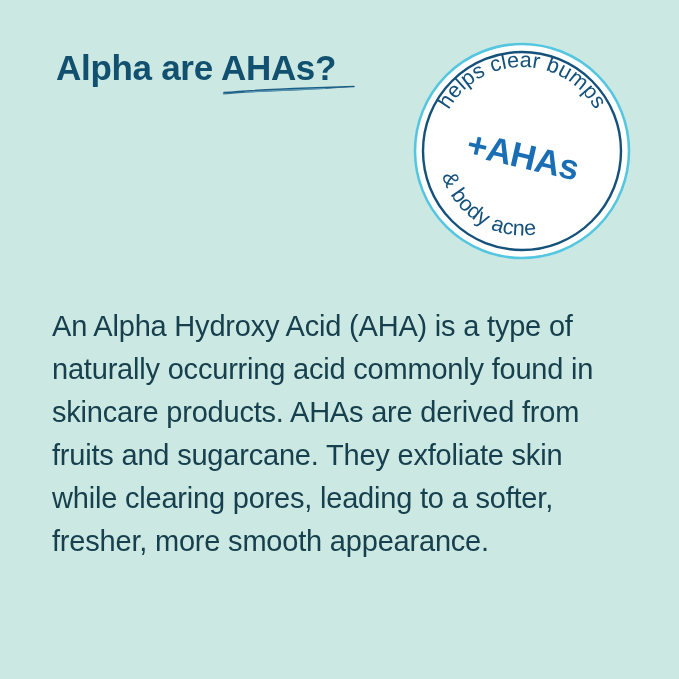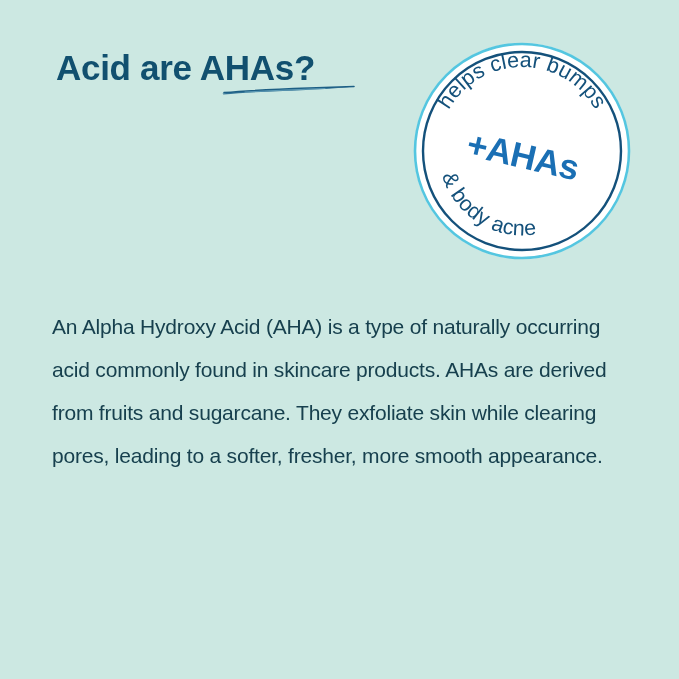--- a/index.html
+++ b/index.html
@@ -78,34 +78,34 @@
     fill: #1a6fb4;
   }
 
   
   #body-paragraph {
     position: absolute;
     left: 52px;
     top: 305px;
     width: 560px;
     margin: 0;
-    font-size: 21px;
+    font-size: 29px;
     font-weight: 400;
     line-height: 43px;
     color: #17404e;
     letter-spacing: -0.2px;
   }
 </style>
 </head>
 <body>
 
 <div id="card">
 
   <div id="heading-block">
-    <h1 id="heading-text">Acid are AHAs?</h1>
+    <h1 id="heading-text">Alpha are AHAs?</h1>
 
     <svg id="heading-underline" viewBox="0 0 136 12">
       <path d="M1.5 9.4 C 18 7.2, 40 6.0, 62 5.2 C 86 4.3, 112 3.6, 134.5 2.2
                C 112 4.8, 86 6.0, 62 7.0 C 40 7.9, 18 9.0, 2.4 10.6 Z" fill="#2b6e92" opacity="0.95"></path>
       <path d="M3 8.6 C 26 6.6, 56 5.2, 88 4.0 C 106 3.3, 122 2.8, 133 2.4" stroke="#1d5f85" stroke-width="1.5" fill="none" stroke-linecap="round"></path>
       <path d="M24 8.0 C 50 6.6, 78 5.5, 104 4.5" stroke="#79b4c9" stroke-width="0.8" fill="none" stroke-linecap="round" opacity="0.8"></path>
     </svg>
   </div>
 
   <div id="badge">

